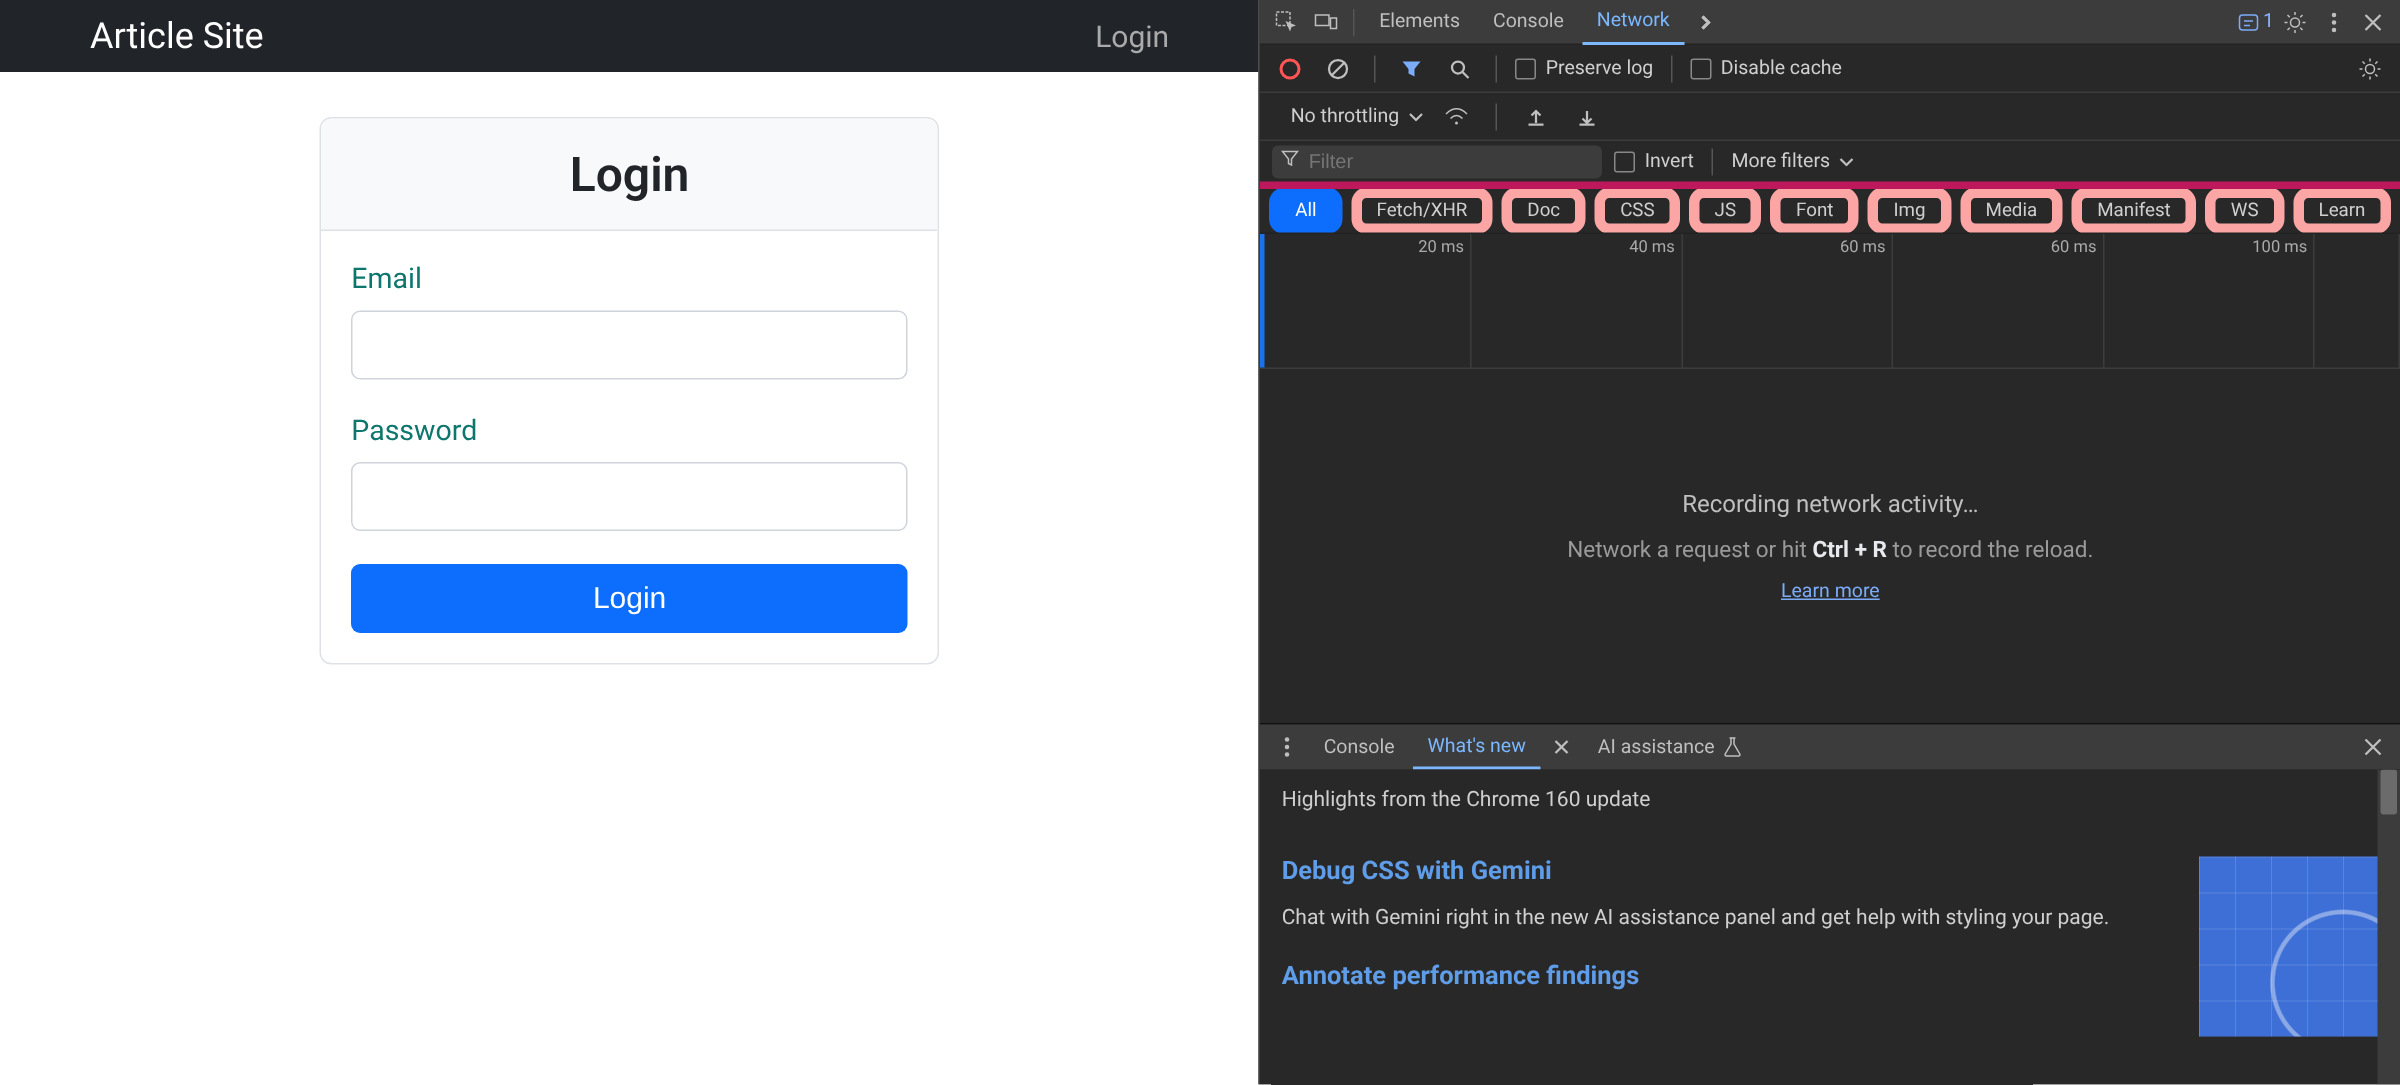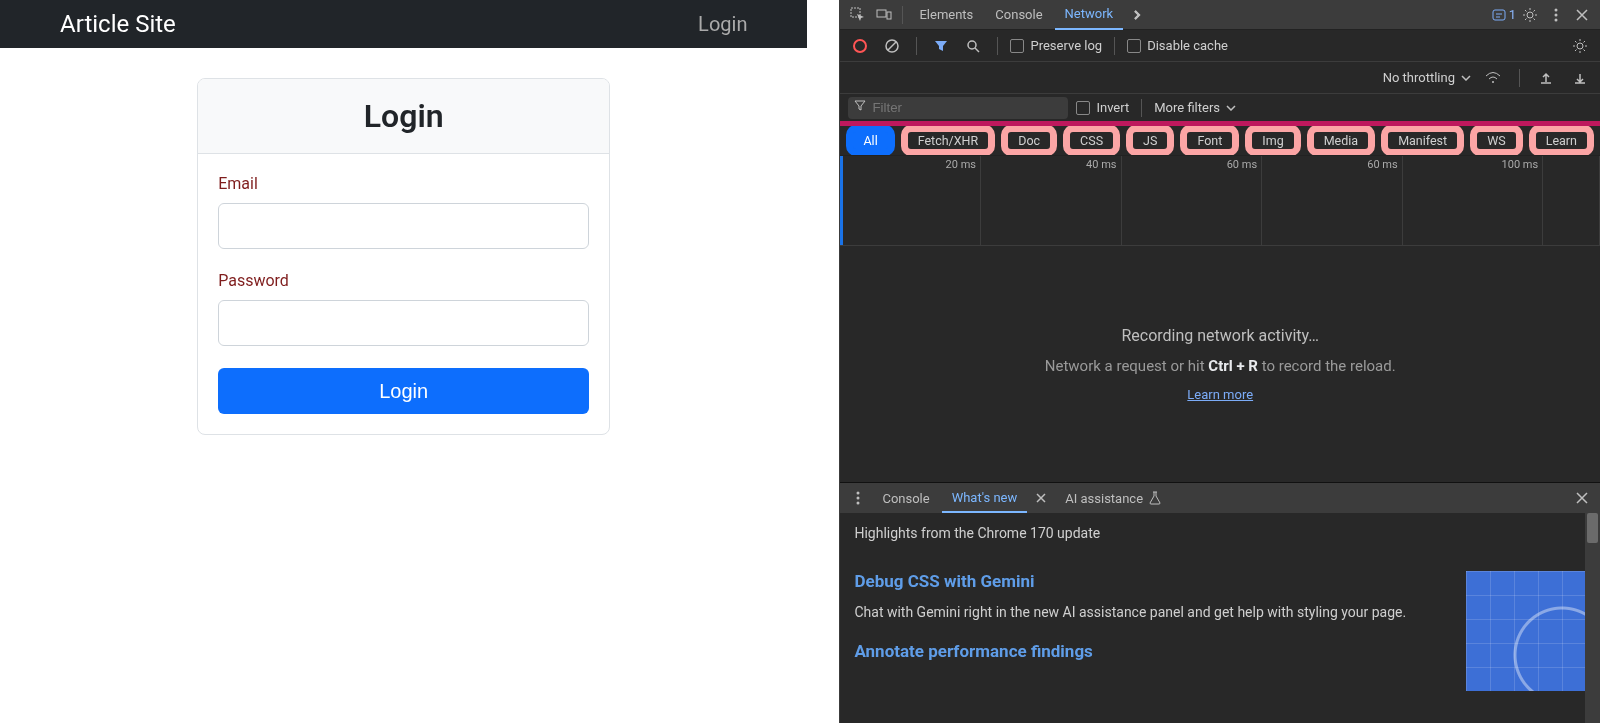--- a/index.html
+++ b/index.html
@@ -33,21 +33,21 @@
 }
 .card-header {
   background: #f8f9fa;
   border-bottom: 1px solid #dee2e6;
   padding: 18px 20px;
   text-align: center;
 }
 .card-header h2 { font-size: 32px; font-weight: 600; color: #212529; }
 .card-body { padding: 20px; }
 .form-group { margin-bottom: 22px; }
-.form-group label { display: block; font-size: 16px; color: #7f1d1d; margin-bottom: 10px; }
+.form-group label { display: block; font-size: 19px; color: #0f766e; margin-bottom: 10px; }
 .form-group input {
   width: 100%;
   height: 46px;
   border: 1px solid #ced4da;
   border-radius: 6px;
   padding: 8px 12px;
   font-size: 16px;
 }
 .btn-login {
   width: 100%;
@@ -62,21 +62,20 @@
 
 
 .devtools {
   flex: 1;
   background: #282828;
   color: #cfcfcf;
   display: flex;
   flex-direction: column;
   font-size: 13px;
   border-left: 1px solid #3c3c3c;
-  margin-left: 32px;
 }
 .dt-tabbar {
   height: 30px;
   background: #3c3c3c;
   display: flex;
   align-items: center;
   padding: 0 6px;
   gap: 2px;
   border-bottom: 1px solid #222;
 }
@@ -113,24 +112,23 @@
 .checkbox-row { display: inline-flex; align-items: center; gap: 6px; color: #cfcfcf; }
 .checkbox-row .cb {
   width: 14px; height: 14px; border: 1px solid #888; border-radius: 2px; display: inline-block;
 }
 .dt-toolbar .right { margin-left: auto; }
 
 .dt-throttle {
   height: 32px;
   display: flex;
   align-items: center;
-  padding: 0 8px;
+  padding: 0 20px;
   gap: 10px;
   border-bottom: 1px solid #3c3c3c;
-  justify-content: flex-end;
 }
 .dt-throttle .sel { display: inline-flex; align-items: center; gap: 6px; cursor: pointer; }
 
 .dt-filterrow {
   height: 32px;
   display: flex;
   align-items: center;
   padding: 0 8px;
   gap: 8px;
   border-bottom: 5px solid #be185d;
@@ -488,21 +486,21 @@
             <path d="M5 1h4M6 1v4l-4 7a1 1 0 001 1h8a1 1 0 001-1L8 5V1" fill="none" stroke="#bfbfbf"></path>
           </svg>
       </span>
       <span class="dt-iconbtn" style="margin-left:auto">
         <svg width="12" height="12" viewBox="0 0 12 12">
             <path d="M1 1L11 11M11 1L1 11" stroke="#bfbfbf" stroke-width="1.5"></path>
           </svg>
       </span>
     </div>
     <div class="drawer-body">
-      <h4>Highlights from the Chrome 170 update</h4>
+      <h4>Highlights from the Chrome 160 update</h4>
       <div class="card-story">
         <div class="txt">
           <h3>Debug CSS with Gemini</h3>
           <p>Chat with Gemini right in the new AI assistance panel and get help with styling your page.</p>
           <h3>Annotate performance findings</h3>
         </div>
         <div class="thumb"></div>
       </div>
       <div class="drawer-scroll">
         <div class="thumb-sb"></div>

